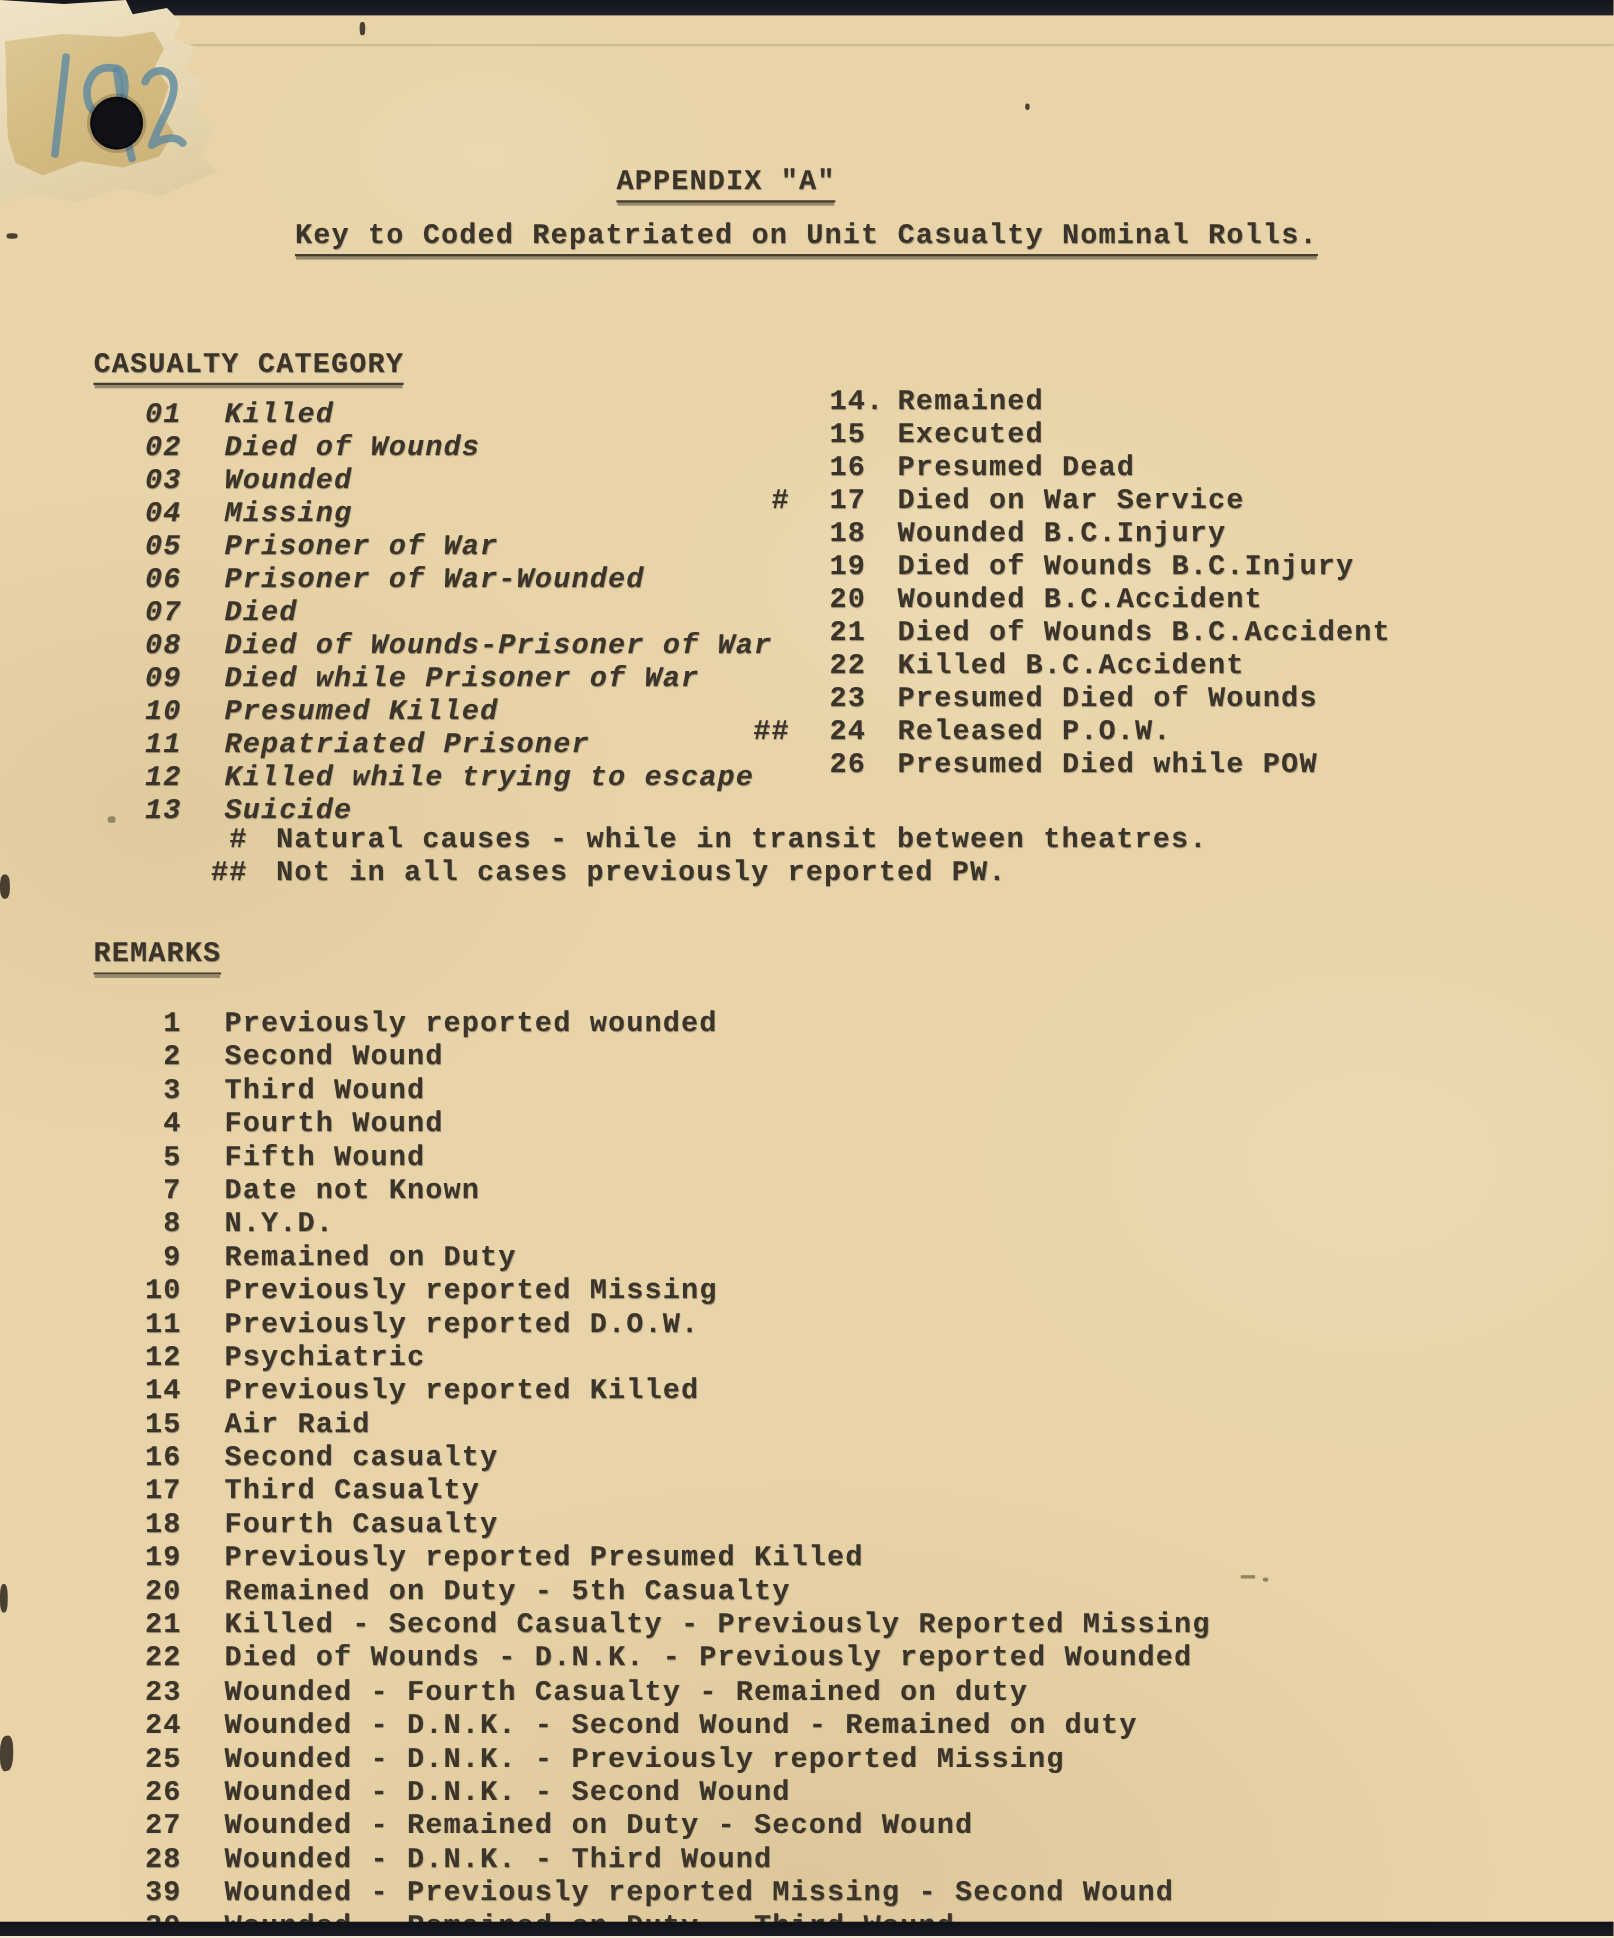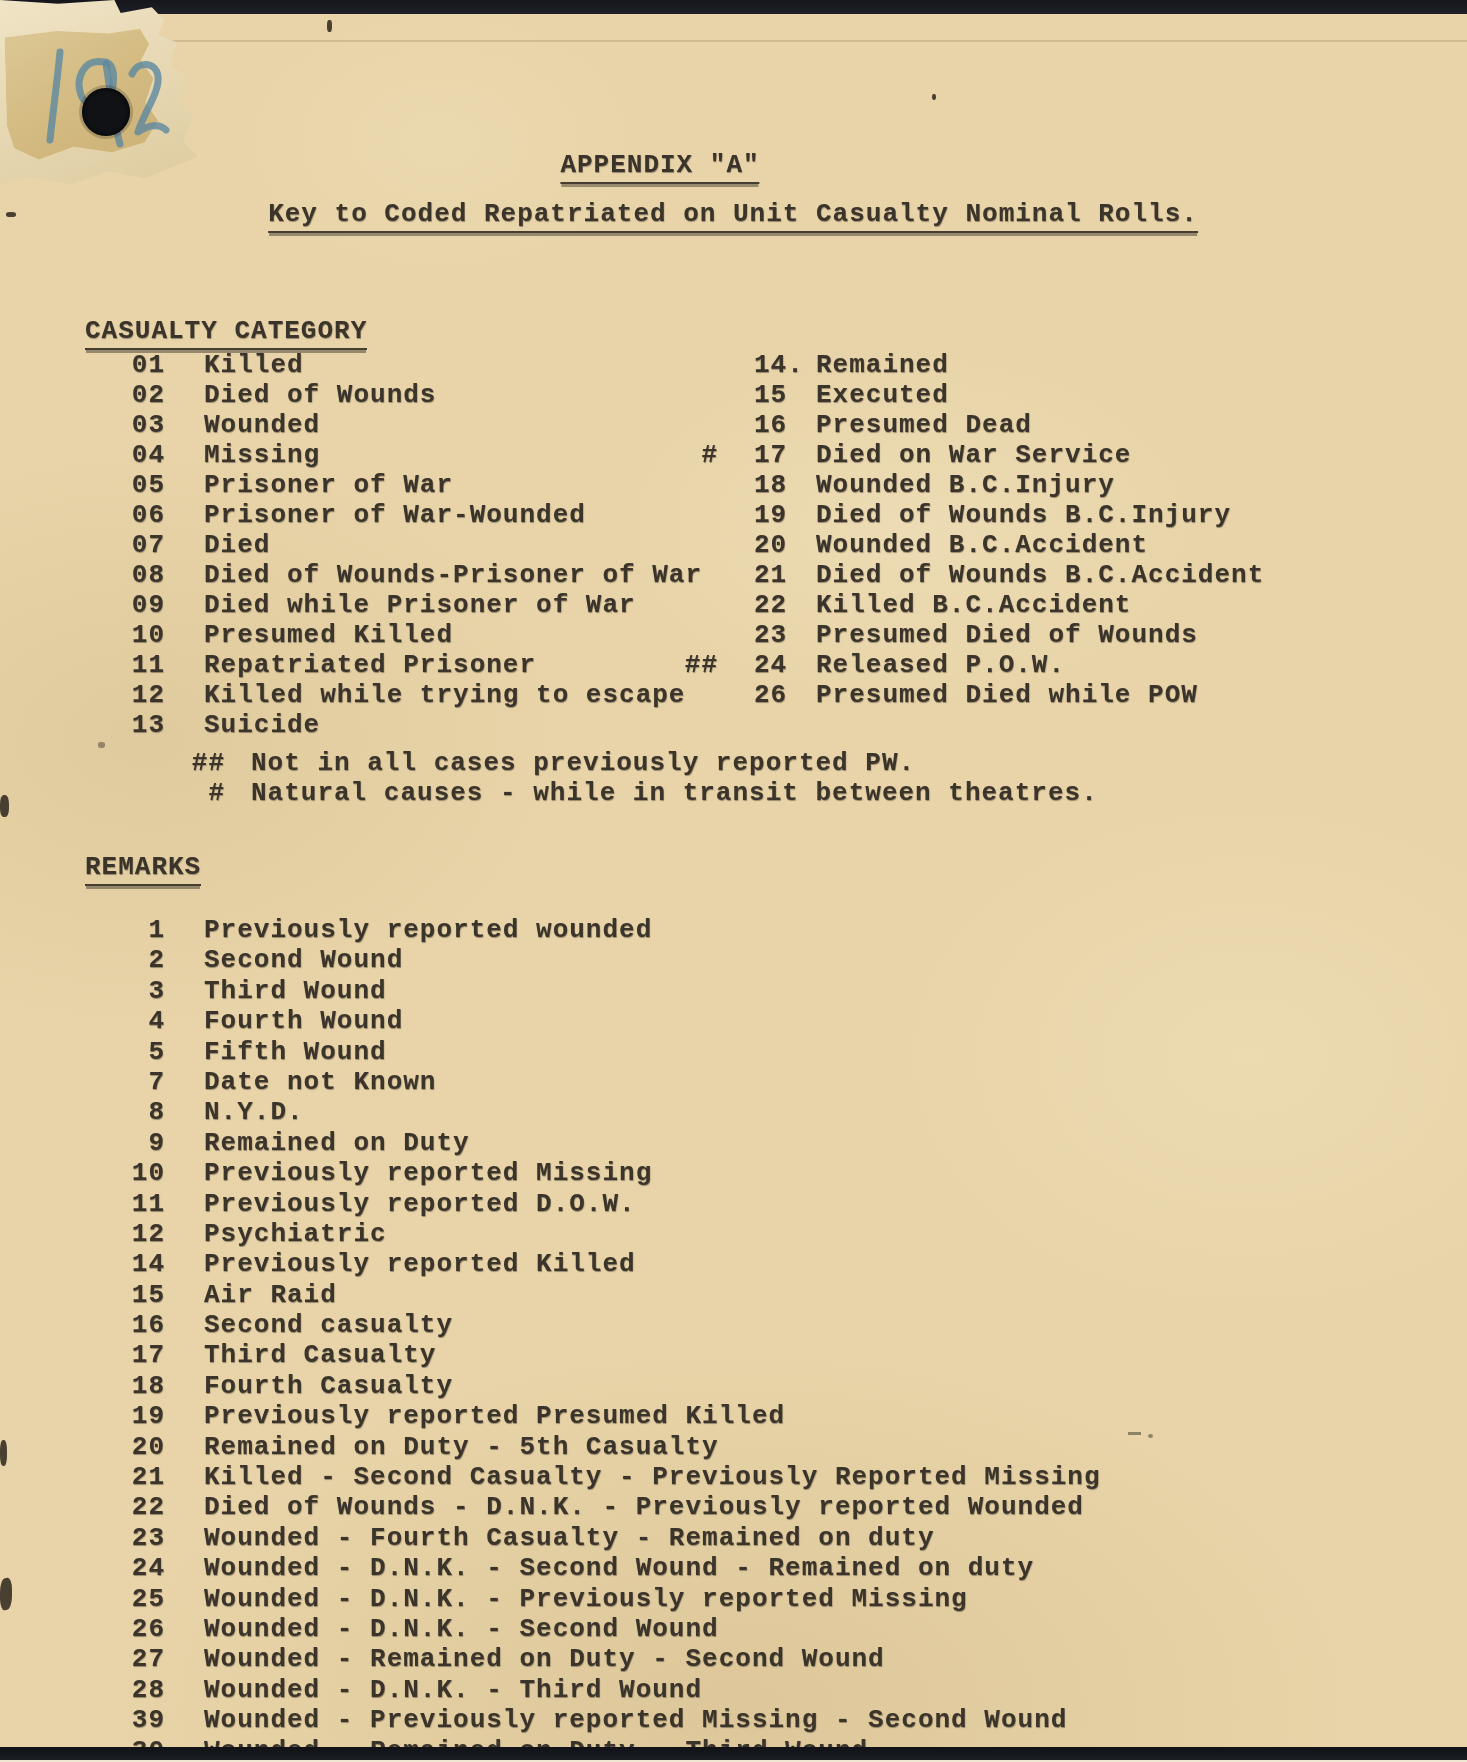--- a/index.html
+++ b/index.html
@@ -52,21 +52,21 @@
   .punch-hole{position:absolute;left:82px;top:88px;width:48px;height:48px;border-radius:50%;
     background:#101216;box-shadow:0 0 0 3px rgba(60,50,35,.25), inset 0 0 5px #000;}
 
   
   .title-block{position:absolute;left:660px;top:150px;transform:translateX(-50%);}
   .subtitle-block{position:absolute;left:733px;top:199px;transform:translateX(-50%);}
   .h-casualty{position:absolute;left:85px;top:284px;margin-top:32px;}
   .h-remarks{position:absolute;left:85px;top:852px;}
 
   
-  .cas-left{position:absolute;left:131px;top:350px;}
+  .cas-left{position:absolute;left:131px;top:362px;font-style:italic;}
   .cas-right{position:absolute;left:686px;top:350px;}
   .cas-left .row,.cas-right .row{height:30px;line-height:30px;}
   .remarks-list{position:absolute;left:131px;top:915px;}
   .remarks-list .row{height:30.4px;line-height:30.4px;}
   .footnotes{position:absolute;left:185px;top:748px;}
   .footnotes .row{height:30px;line-height:30px;}
 
   .num{display:inline-block;width:34px;text-align:right;}
   .lbl{margin-left:39px;}
   .rmark{display:inline-block;width:32px;text-align:right;direction:rtl;}
@@ -187,24 +187,24 @@
       <span class="rmark">##</span><span class="rnum">24</span><span>Released P.O.W.</span>
     </div>
     <div class="row">
       <span class="rmark"></span><span class="rnum">26</span><span>Presumed Died while POW</span>
     </div>
   </div>
 
 <div class="footnotes tw">
 
 <div class="row">
+      <span class="fmark">#</span><span class="ftext">Natural causes - while in transit between theatres.</span>
+    </div>
+    <div class="row">
       <span class="fmark">##</span><span class="ftext">Not in all cases previously reported PW.</span>
-    </div>
-    <div class="row">
-      <span class="fmark">#</span><span class="ftext">Natural causes - while in transit between theatres.</span>
     </div>
   </div>
 
 <div class="h-remarks">
   <span class="tw u">REMARKS</span>
 </div>
 
 <div class="remarks-list tw">
 
 <div class="row">

